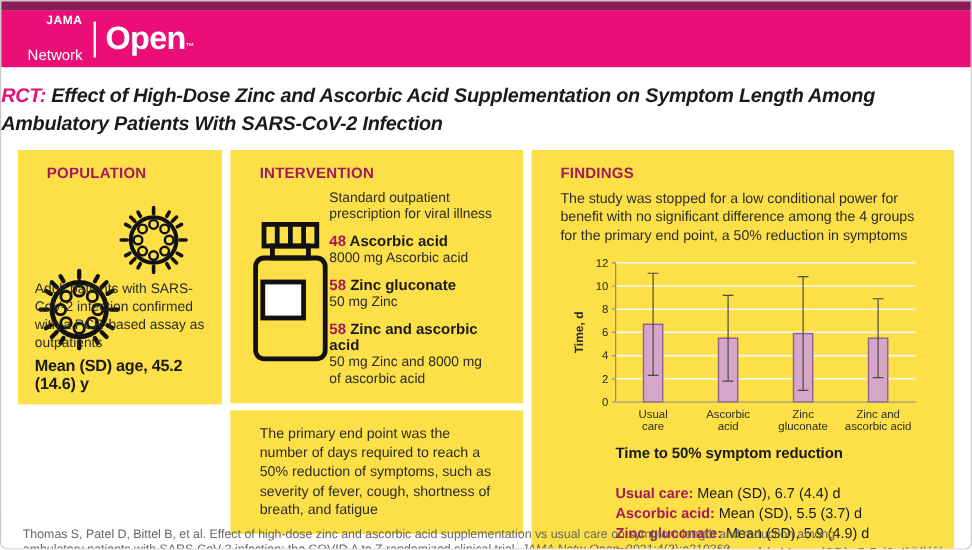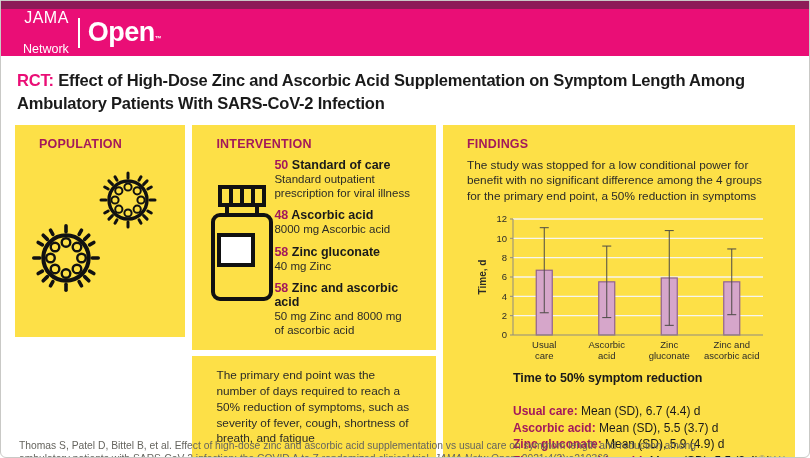--- a/index.html
+++ b/index.html
@@ -6,28 +6,28 @@
   html,body { background:#ffffff; }
   body { font-family:"Liberation Sans", sans-serif; color:#1a1a1a; }
   .page { position:relative; width:810px; height:458px; background:#fff; overflow:hidden;
           border:1px solid #c9c9c6; border-radius:0 0 6px 6px; }
 
   
   .topbar { height:8px; background:#8d1b57; }
   .brandbar { height:47px; background:#ea0e76; display:flex; align-items:center; padding-left:22px; }
   .logo { display:flex; align-items:center; color:#fff; }
   .logo-stack { display:flex; flex-direction:column; align-items:flex-end; line-height:1; margin-right:9px; }
-  .logo-jama { font-size:16px; font-weight:normal; letter-spacing:0.5px; }
+  .logo-jama { font-size:10px; font-weight:bold; letter-spacing:0.5px; }
   .logo-network { font-size:12.5px; font-weight:normal; margin-top:17px; }
   .logo-divider { width:2px; height:30px; background:#fff; margin-right:8px; }
   .logo-open { font-size:27px; font-weight:bold; letter-spacing:-0.5px; }
   .logo-tm { font-size:7px; vertical-align:baseline; }
 
   
-  .title-block { padding:13px 18px 10px 16px; font-size:16.5px; font-weight:bold; line-height:1.38; letter-spacing:-0.2px; }
+  .title-block { padding:13px 18px 10px 0; font-size:16.5px; font-weight:bold; line-height:1.38; letter-spacing:-0.2px;font-style:italic; }
   .title-prefix { color:#ea0e76; }
 
   
   .content { display:flex; gap:7px; padding:0 14px; height:307px; }
   .col { display:flex; flex-direction:column; gap:6px; }
   .col-left { width:184px; }
   .col-mid { width:263px; }
   .col-right { flex:1; }
   .panel { background:#fde047; padding:12px 24px; }
   .panel h2 { color:#a3195b; font-size:12.5px; font-weight:bold; letter-spacing:0.2px; margin-bottom:7px; }
@@ -165,50 +165,53 @@
                 <circle cx="31" cy="44" r="3.6"></circle>
               <circle cx="18" cy="31" r="3.6"></circle>
                 <circle cx="44" cy="31" r="3.6"></circle>
               <circle cx="21.8" cy="21.8" r="3.6"></circle>
                 <circle cx="40.2" cy="40.2" r="3.6"></circle>
               <circle cx="21.8" cy="40.2" r="3.6"></circle>
                 <circle cx="40.2" cy="21.8" r="3.6"></circle>
             </g>
           </g>
         </svg>
+        <div class="pop-bottom">
+          <div class="pop-desc" style="position:static;">Adult patients with SARS-CoV-2 infection confirmed with a PCR-based assay as outpatients</div>
+          <div class="pop-age">Mean (SD) age, 45.2 (14.6) y</div>
+        </div>
       </section>
 
     </div>
 
     <div class="col col-mid">
       <section class="panel panel-intervention">
         <h2>INTERVENTION</h2>
         <svg class="icon-svg bottle" width="72" height="122" viewBox="0 0 72 122">
           <g stroke="#111" fill="none" stroke-width="4">
             <rect x="14" y="4" width="44" height="18"></rect>
             <line x1="25" y1="4" x2="25" y2="22"></line>
             <line x1="36" y1="4" x2="36" y2="22"></line>
             <line x1="47" y1="4" x2="47" y2="22"></line>
             <rect x="21" y="22" width="30" height="10"></rect>
             <rect x="7" y="32" width="58" height="84" rx="7"></rect>
           </g>
           <rect x="13" y="52" width="34" height="30" fill="#ffffff" stroke="#111" stroke-width="4"></rect>
         </svg>
         <div class="arms">
           <div class="arm">
-            <div class="arm-head"><span class="arm-n">50</span><span> Standard of care</span></div>
             <div class="arm-detail">Standard outpatient prescription for viral illness</div>
           </div>
           <div class="arm">
             <div class="arm-head"><span class="arm-n">48</span><span> Ascorbic acid</span></div>
             <div class="arm-detail">8000 mg Ascorbic acid</div>
           </div>
           <div class="arm">
             <div class="arm-head"><span class="arm-n">58</span><span> Zinc gluconate</span></div>
-            <div class="arm-detail">40 mg Zinc</div>
+            <div class="arm-detail">50 mg Zinc</div>
           </div>
           <div class="arm">
             <div class="arm-head"><span class="arm-n">58</span><span> Zinc and ascorbic acid</span></div>
             <div class="arm-detail">50 mg Zinc and 8000 mg of ascorbic acid</div>
           </div>
         </div>
       </section>
 
       <section class="panel panel-outcome">
         <div class="outcome-text">The primary end point was the number of days required to reach a 50% reduction of symptoms, such as severity of fever, cough, shortness of  breath, and fatigue</div>

